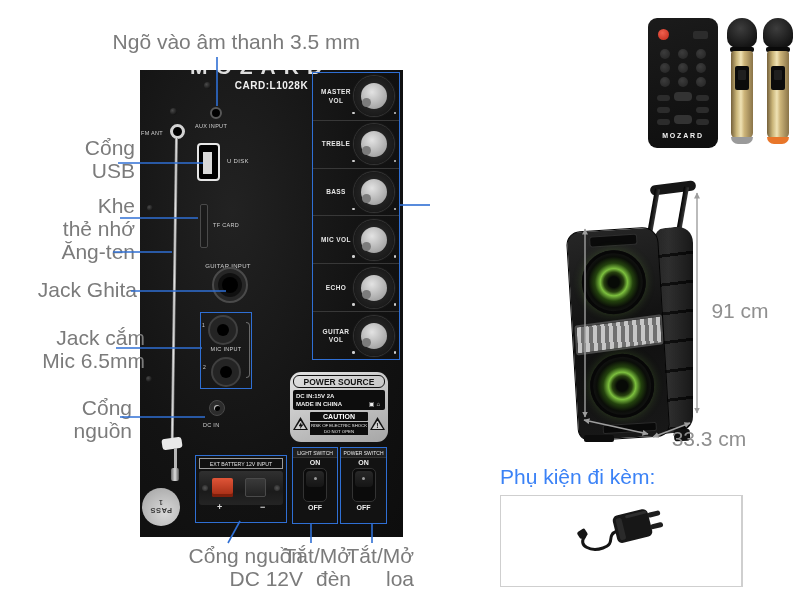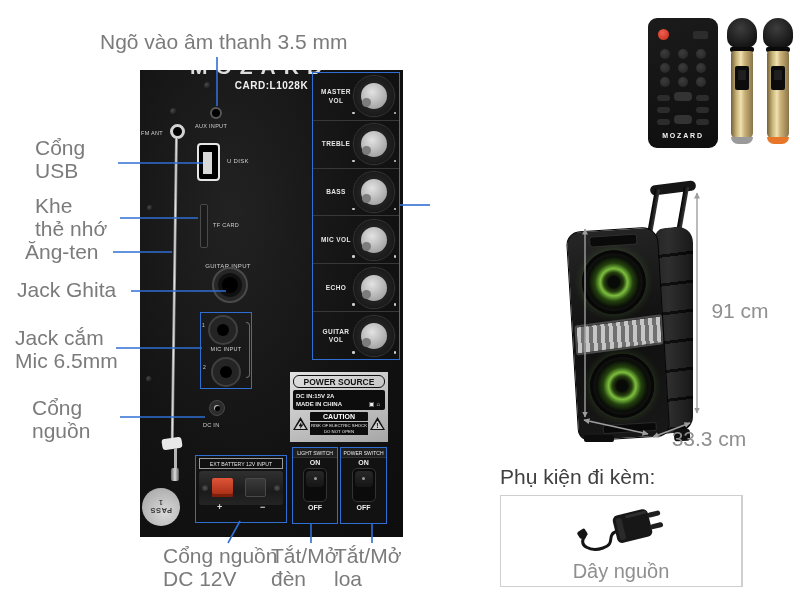--- a/index.html
+++ b/index.html
@@ -1,19 +1,19 @@
 <!DOCTYPE html>
 <html><head>
 <meta charset="utf-8">
 <style>
   html,body{margin:0;padding:0;background:#fff;}
   #canvas{position:relative;width:800px;height:600px;overflow:hidden;background:#fff;
           font-family:"Liberation Sans","DejaVu Sans",sans-serif;}
   
-  .callout{position:absolute;color:#7b7b7b;font-size:21px;line-height:23px;text-align:left;white-space:pre-line;}
+  .callout{position:absolute;color:#7b7b7b;font-size:21px;line-height:23px;text-align:right;white-space:pre-line;}
   .c-aux{left:100px;top:30px;width:260px;}
   .c-usb{left:35px;top:136px;width:100px;}
   .c-sd{left:35px;top:194px;width:100px;}
   .c-ant{left:25px;top:240px;width:110px;}
   .c-ghita{left:17px;top:278px;width:120px;}
   .c-mic{left:15px;top:326px;width:130px;}
   .c-pwr{left:32px;top:396px;width:100px;}
   .c-music{left:420px;top:182px;width:104px;}
   .c-dc12{left:163px;top:544px;width:140px;}
   .c-den{left:271px;top:544px;width:80px;}
@@ -89,21 +89,21 @@
   .klabel{position:absolute;left:1px;top:50%;transform:translateY(-50%);width:44px;text-align:center;
           font-size:6.5px;font-weight:bold;color:#e6e6e6;white-space:pre-line;line-height:1.3;letter-spacing:0.4px;}
   .knob{position:absolute;right:5px;top:50%;transform:translateY(-50%);width:40px;height:40px;border-radius:50%;
         background:radial-gradient(circle,#242424 40%,#191919 75%);box-shadow:0 0 0 1px #333,0 0 0 2px #181818;}
   .knob::before,.knob::after{content:"";position:absolute;width:2.5px;height:2.5px;border-radius:50%;background:#cfcfcf;bottom:2px;}
   .knob::before{left:-2px;} .knob::after{right:-2px;}
   .kcap{position:absolute;left:7px;top:7px;width:26px;height:26px;border-radius:50%;
         background:radial-gradient(circle at 42% 35%,#e3e3e3,#b5b5b5 55%,#8f8f8f);}
   .kcap::after{content:"";position:absolute;left:1px;bottom:2px;width:9px;height:9px;border-radius:50%;background:#7c7c7c;}
   
-  .plate{position:absolute;left:150px;top:302px;width:98px;height:70px;border-radius:0;padding:3px;
+  .plate{position:absolute;left:150px;top:302px;width:98px;height:70px;border-radius:11px;padding:3px;
          background:linear-gradient(160deg,#e2e2e2,#a6a6a6);}
   .plate .title{border:1.5px solid #111;border-radius:6px;font-size:8.5px;font-weight:bold;color:#111;
                 text-align:center;padding:0.5px 0;}
   .plate .dcbox{position:relative;margin-top:2px;background:#0d0d0d;border-radius:2px;padding:2px 3px;height:20px;}
   .plate .dcbox div{font-size:6px;font-weight:bold;color:#eee;line-height:8px;}
   .certs{position:absolute;right:3px;bottom:2px;font-size:6.5px;color:#eee;letter-spacing:2px;}
   .cau-row{display:flex;align-items:center;margin-top:2px;}
   .tri{position:relative;width:15px;height:13px;flex:0 0 auto;}
   .t-out{position:absolute;left:0;top:0;width:15px;height:13px;background:#111;clip-path:polygon(50% 0,100% 100%,0 100%);}
   .t-in{position:absolute;left:2px;top:3.5px;width:11px;height:8.5px;background:#cfcfcf;clip-path:polygon(50% 0,100% 100%,0 100%);}
@@ -167,21 +167,21 @@
   .sp-vent{position:absolute;left:2px;top:90px;width:84px;height:26px;transform:skewY(-4deg);
            background:repeating-linear-gradient(90deg,#c6c6c6 0 4px,#707070 4px 8px);
            border:2px solid #4a4a4a;border-radius:3px;}
   .sp-base{position:absolute;left:24px;top:194px;width:52px;height:7px;background:#090909;border:1px solid #2a2a2a;border-radius:2px;}
   .sp-foot{position:absolute;left:116px;top:246px;width:16px;height:12px;background:#101010;border-radius:3px;transform:rotate(-4deg);}
   .sp-foot2{position:absolute;left:26px;top:252px;width:30px;height:7px;background:#0c0c0c;border-radius:2px;}
   .dim{position:absolute;color:#8f8f8f;font-size:21px;text-align:center;}
   .d-bh{left:498px;top:298px;width:82px;} .d-th{left:704px;top:299px;width:72px;}
   .d-w{left:546px;top:420px;width:84px;}  .d-d{left:666px;top:427px;width:86px;}
   
-  .acc-title{position:absolute;left:500px;top:465px;font-size:21px;color:#404040;}
+  .acc-title{position:absolute;left:500px;top:465px;font-size:21px;color:#3b82f6;}
   .acc-box{position:absolute;left:500px;top:495px;width:243px;height:92px;border:1px solid #cfcfcf;
            display:flex;box-sizing:border-box;}
   .acc-cell{flex:1;position:relative;}
   .acc-cell:first-child{border-right:1px solid #cfcfcf;}
   .acc-label{position:absolute;bottom:3px;left:0;right:0;text-align:center;font-size:20px;color:#8f8f8f;}
   .acc-img{position:absolute;left:50%;top:4px;transform:translateX(-50%);}
   
   #lines{position:absolute;left:0;top:0;pointer-events:none;}
 </style>
 </head>
@@ -424,21 +424,20 @@
         <path d="M12,36 C4,46 18,52 30,48 C44,43 32,36 44,31" stroke="#151515" stroke-width="3" fill="none" stroke-linecap="round"></path>
         <rect x="5" y="30" width="9" height="8" rx="2" fill="#151515" transform="rotate(-32 9 34)"></rect>
         <g transform="rotate(-14 60 28)">
           <rect x="42" y="12" width="36" height="28" rx="5" fill="#171717"></rect>
           <rect x="45" y="15" width="6" height="22" rx="2" fill="#2a2a2a"></rect>
           <rect x="55" y="14" width="22" height="3" rx="1.5" fill="#2e2e2e"></rect>
           <rect x="77" y="17" width="13" height="5" rx="2.5" fill="#1f1f1f"></rect>
           <rect x="77" y="29" width="13" height="5" rx="2.5" fill="#1f1f1f"></rect>
         </g>
       </svg>
-      <div class="acc-label">Dây nguồn</div>
     </div>
   </div>
 
   <svg id="lines" width="800" height="600">
     <defs>
       <marker id="ah" markerWidth="8" markerHeight="8" refX="5.5" refY="3" orient="auto-start-reverse" markerUnits="userSpaceOnUse">
         <path d="M0,0 L6,3 L0,6 Z" fill="#9e9e9e"></path>
       </marker>
     </defs>
     <g stroke="#2f6fd4" stroke-width="1.6">

